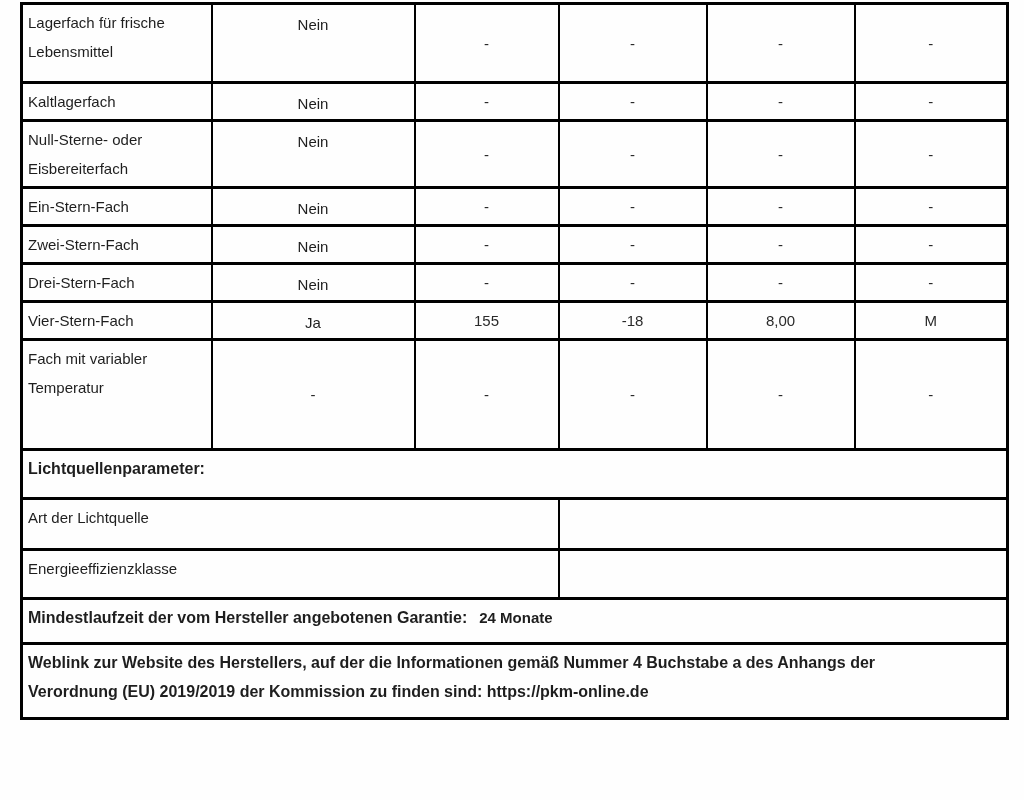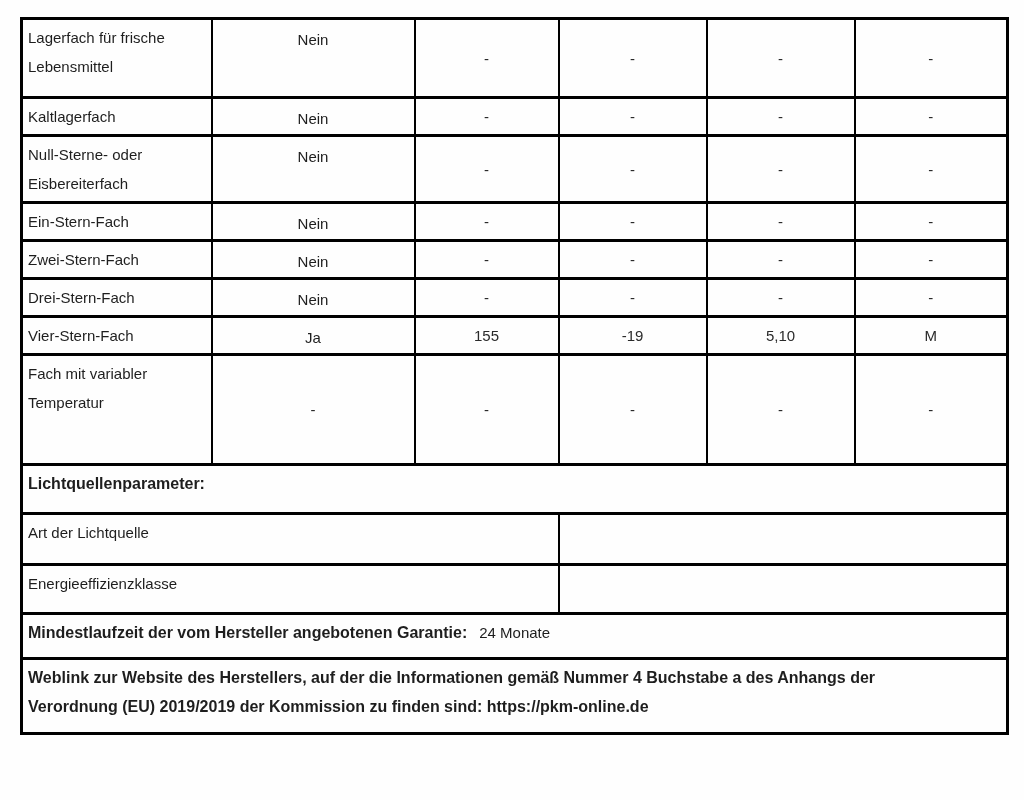--- a/index.html
+++ b/index.html
@@ -1,34 +1,34 @@
 <!DOCTYPE html>
 <html><head>
 <meta charset="utf-8">
 <style>
   html,body{margin:0;padding:0;background:#ffffff;}
   .page{
     position:relative;width:1024px;height:800px;background:#fefefe;overflow:hidden;
     font-family:"Liberation Sans",sans-serif;color:#1e1e1e;
   }
   table.sheet{
-    position:absolute;left:20px;top:17px;width:986px;
+    position:absolute;left:20px;top:2px;width:986px;
     border-collapse:collapse;table-layout:fixed;
     border:3px solid #000;
   }
   td{
     border:2px solid #000;border-top-width:3px;border-bottom-width:3px;
     font-size:15px;line-height:29px;overflow:hidden;padding:0;
   }
   td.lbl{text-align:left;vertical-align:top;padding:3px 6px 3px 5px;white-space:pre-line;}
   td.ctop{text-align:center;vertical-align:top;padding-top:5px;margin-top:16px;}
   td.ctr{text-align:center;vertical-align:middle;color:#2a2a2a;}
   .bold{font-weight:bold;text-align:center;}
   td.sect{font-size:16px;}
-  .gval{margin-left:12px;font-weight:normal;font-size:15px;}
+  .gval{margin-left:12px;font-weight:bold;font-size:15px;}
   
   tr.h0{height:79px} tr.h1{height:35px} tr.h2{height:62px} tr.h3{height:37px}
   tr.h4{height:36px} tr.h5{height:35px} tr.h6{height:36px} tr.h7{height:35px}
   tr.h8{height:110px} tr.h9{height:49px} tr.h10{height:51px} tr.h11{height:49px}
   tr.h12{height:45px} tr.h13{height:43px} tr.h14{height:75px}
   .url{font-weight:bold;margin-top:8px;}
 </style>
 </head>
 <body>
 
@@ -90,22 +90,22 @@
         <td class="ctop">Nein</td>
         <td class="ctr">-</td>
         <td class="ctr">-</td>
         <td class="ctr">-</td>
         <td class="ctr">-</td>
       </tr>
       <tr class="h6">
         <td class="lbl">Vier-Stern-Fach</td>
         <td class="ctop">Ja</td>
         <td class="ctr">155</td>
-        <td class="ctr">-19</td>
-        <td class="ctr">5,10</td>
+        <td class="ctr">-18</td>
+        <td class="ctr">8,00</td>
         <td class="ctr">M</td>
       </tr>
       <tr class="h8">
         <td class="lbl">Fach mit variabler
 Temperatur</td>
         <td class="ctr">-</td>
         <td class="ctr">-</td>
         <td class="ctr">-</td>
         <td class="ctr">-</td>
         <td class="ctr">-</td>

